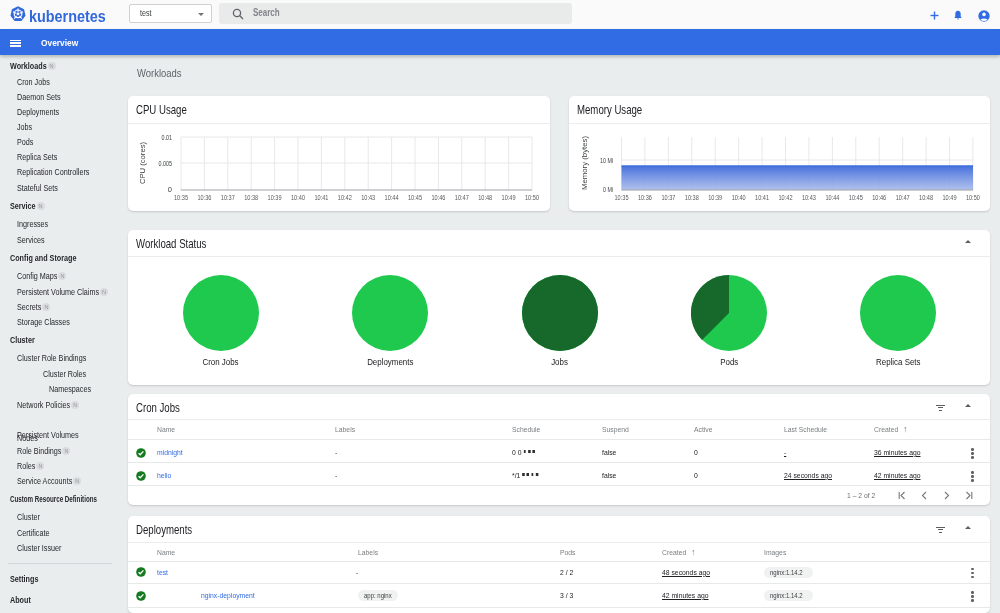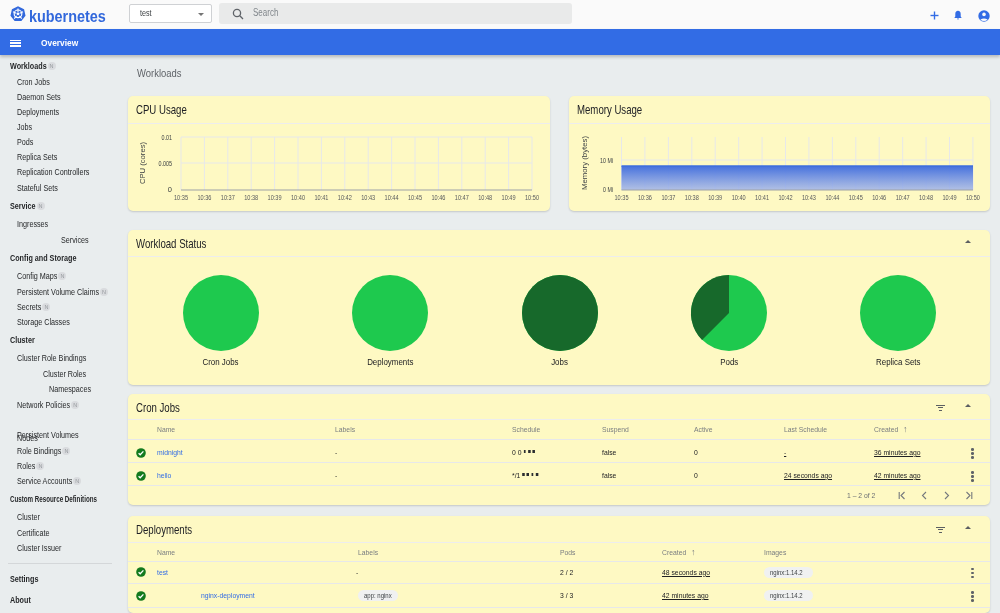--- a/index.html
+++ b/index.html
@@ -8,38 +8,38 @@
 .abs { position:absolute; }
 .sx { display:inline-block; transform:scaleX(0.8); transform-origin:0 50%; white-space:nowrap; }
 
 
 #topbar { position:absolute; left:0; top:0; width:1000px; height:29px; background:#fafafa; }
 #logotext { position:absolute; left:29px; top:8px; font-size:16px; font-weight:bold; color:#3268dc; }
 #logotext .sx { transform:scaleX(0.9); }
 #nsselect { position:absolute; left:129px; top:4px; width:83px; height:19px; background:#fff; border:1px solid #cfd1d4; border-radius:2px; }
 #nsselect .t { position:absolute; left:10px; top:3px; font-size:9px; color:#3c4043; }
 #nsselect .c { position:absolute; right:7px; top:8px; width:0; height:0; border-left:3.5px solid transparent; border-right:3.5px solid transparent; border-top:3.5px solid #757575; }
-#search { position:absolute; left:219px; top:3px; width:353px; height:21px; background:#e9eaea; border-radius:3px; }
+#search { position:absolute; left:219px; top:3px; width:353px; height:21px; background:#e9eaea; border-radius:3px;font-weight:bold; }
 #search .t { position:absolute; left:34px; top:4px; font-size:10px; color:#80868b; }
 
 
 #bluebar { position:absolute; left:0; top:29px; width:1000px; height:26px; background:#326ce5; box-shadow:0 2px 3px rgba(0,0,0,0.22); }
 #bluebar .title { position:absolute; left:41px; top:8px; font-size:9.5px; font-weight:bold; color:#fff; }
 .hamb { position:absolute; left:10px; top:10.5px; width:10.5px; height:8px; }
 .hamb div { height:1.4px; background:#fff; margin-bottom:1.5px; }
 
 
 .sec, .item { position:absolute; font-size:9px; line-height:14px; color:#26282a; white-space:nowrap; }
 .sec { left:10px; font-weight:bold; }
 .item { left:17px; }
 .badge { display:inline-block; width:8px; height:8px; background:#d9dbde; border-radius:50%; font-size:5.5px; color:#95999d; text-align:center; line-height:8px; font-weight:normal; }
 #navdiv { position:absolute; left:8px; top:563px; width:104px; border-top:1px solid #d4d7d9; }
 
 
-.card { position:absolute; background:#fef9c3; border-radius:5px; box-shadow:0 1px 2px rgba(0,0,0,0.16); }
+.card { position:absolute; background:#ffffff; border-radius:5px; box-shadow:0 1px 2px rgba(0,0,0,0.16); }
 .cardtitle { position:absolute; left:7.5px; top:5.5px; font-size:13px; color:#212226; }
 .carddiv { position:absolute; left:0; width:100%; border-top:1px solid #ededee; }
 .uparrow { position:absolute; width:0; height:0; border-left:3.5px solid transparent; border-right:3.5px solid transparent; border-bottom:3.8px solid #5c5f62; }
 
 #worktitle { position:absolute; left:137px; top:67px; font-size:10.5px; color:#5f6368; }
 
 
 .th { position:absolute; font-size:8px; color:#797d80; }
 .cell { position:absolute; font-size:8px; color:#202124; }
 .cell .sx, .th .sx { transform:scaleX(0.85); }
@@ -112,21 +112,21 @@
 <div class="item" style="top:74.5px;"><span class="sx">Cron Jobs</span></div>
 <div class="item" style="top:89.5px;"><span class="sx">Daemon Sets</span></div>
 <div class="item" style="top:105px;"><span class="sx">Deployments</span></div>
 <div class="item" style="top:120px;"><span class="sx">Jobs</span></div>
 <div class="item" style="top:135px;"><span class="sx">Pods</span></div>
 <div class="item" style="top:150px;"><span class="sx">Replica Sets</span></div>
 <div class="item" style="top:165px;"><span class="sx">Replication Controllers</span></div>
 <div class="item" style="top:180.5px;"><span class="sx">Stateful Sets</span></div>
 <div class="sec" style="top:199px;"><span class="sx">Service</span><span class="badge" style="position:absolute; left:26.6px; top:3px;">N</span></div>
 <div class="item" style="top:217px;"><span class="sx">Ingresses</span></div>
-<div class="item" style="top:233px;margin-left:44px;"><span class="sx">Services</span></div>
+<div class="item" style="top:233px;"><span class="sx">Services</span></div>
 <div class="sec" style="top:251px;"><span class="sx">Config and Storage</span></div>
 <div class="item" style="top:269px;"><span class="sx">Config Maps</span><span class="badge" style="position:absolute; left:41.4px; top:3px;">N</span></div>
 <div class="item" style="top:284.5px;"><span class="sx">Persistent Volume Claims</span><span class="badge" style="position:absolute; left:83.0px; top:3px;">N</span></div>
 <div class="item" style="top:300px;"><span class="sx">Secrets</span><span class="badge" style="position:absolute; left:25.4px; top:3px;">N</span></div>
 <div class="item" style="top:315px;"><span class="sx">Storage Classes</span></div>
 <div class="sec" style="top:333px;"><span class="sx">Cluster</span></div>
 <div class="item" style="top:351px;"><span class="sx">Cluster Role Bindings</span></div>
 <div class="item" style="top:366.5px;margin-left:26px;"><span class="sx">Cluster Roles</span></div>
 <div class="item" style="top:382px;margin-left:32px;"><span class="sx">Namespaces</span></div>
 <div class="item" style="top:397.5px;"><span class="sx">Network Policies</span><span class="badge" style="position:absolute; left:54.2px; top:3px;">N</span></div>

